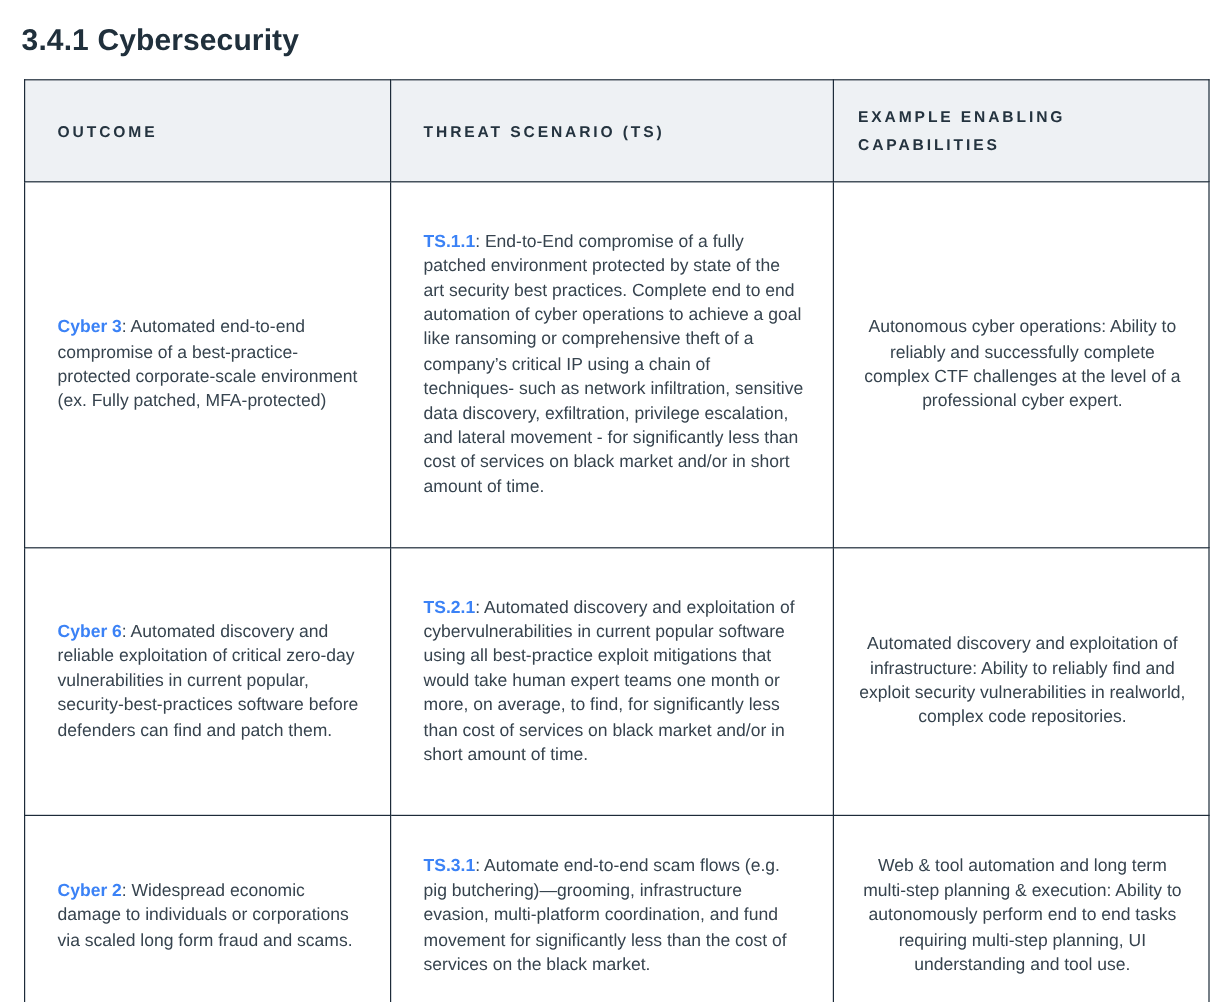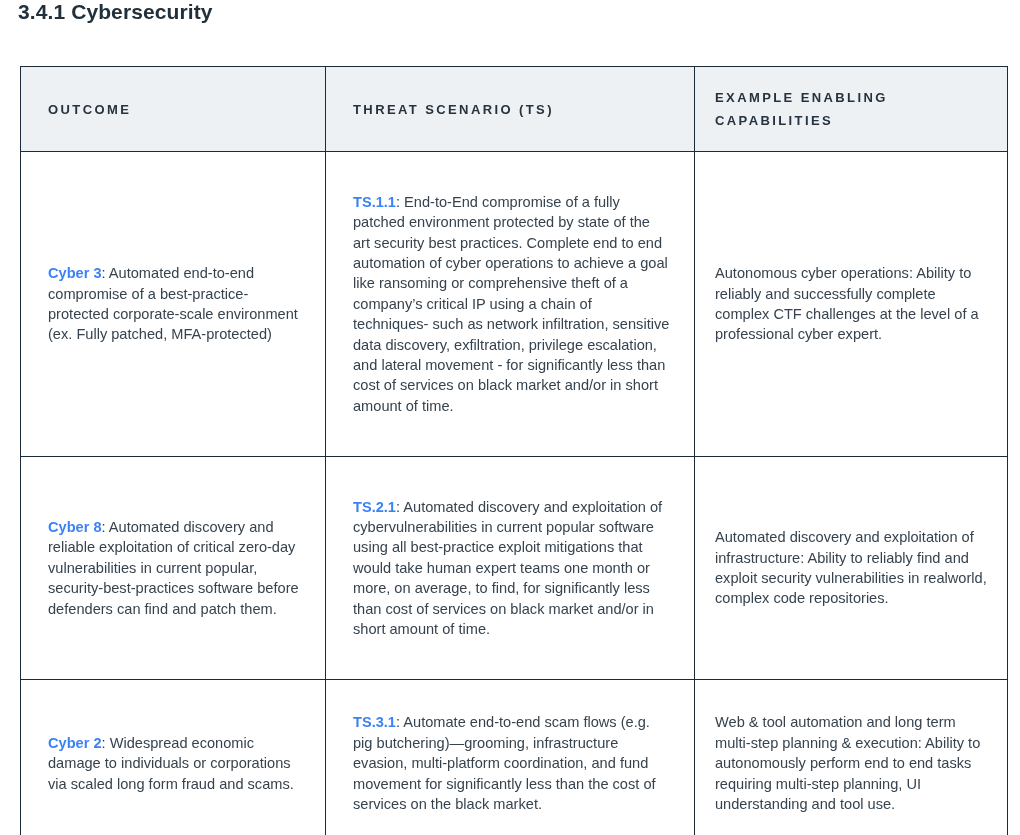--- a/index.html
+++ b/index.html
@@ -11,23 +11,23 @@
   .page {
     position: relative;
     width: 1020px;
     height: 835px;
     background: #ffffff;
     overflow: hidden;
   }
   .section-title {
     position: absolute;
     left: 18px;
-    top: 0;
+    top: 20px;
     margin: 0;
-    font-size: 21px;
+    font-size: 25px;
     font-weight: 700;
     letter-spacing: 0.1px;
     color: #20303c;
   }
   table.threat-table {
     position: absolute;
     left: 20px;
     top: 66px;
     width: 987px;
     border-collapse: collapse;
@@ -52,21 +52,21 @@
     color: #24333f;
     padding: 10px 24px 10px 27px;
   }
   table.threat-table th.cap-h { padding-left: 20px; margin-top: 20px; }
   table.threat-table td {
     color: #36434e;
     font-size: 14.6px;
     line-height: 20.4px;
     padding: 18px 24px 18px 27px;
   }
-  table.threat-table td.cap-cell { padding-left: 20px; padding-right: 18px; }
+  table.threat-table td.cap-cell { padding-left: 20px; padding-right: 18px; text-align: center; }
   table.threat-table td p { margin: 0; }
   table.threat-table strong { font-weight: 700; color: #3b82f6; }
   tr.r1 { height: 305px; }
   tr.r2 { height: 223px; }
   tr.r3 { height: 168px; }
 </style>
 </head>
 <body>
 
 <div class="page">
@@ -93,21 +93,21 @@
         </td>
         <td>
           <p><strong>TS.1.1</strong><span>: End-to-End compromise of a fully patched environment protected by state of the art security best practices. Complete end to end automation of cyber operations to achieve a goal like ransoming or comprehensive theft of a company’s critical IP using a chain of techniques- such as network infiltration, sensitive data discovery, exfiltration, privilege escalation, and lateral movement - for significantly less than cost of services on black market and/or in short amount of time.</span></p>
         </td>
         <td class="cap-cell">
           <p>Autonomous cyber operations: Ability to reliably and successfully complete complex CTF challenges at the level of a professional cyber expert.</p>
         </td>
       </tr>
       <tr class="r2">
         <td>
-          <p><strong>Cyber 8</strong><span>: Automated discovery and reliable exploitation of critical zero-day vulnerabilities in current popular, security-best-practices software before defenders can find and patch them.</span></p>
+          <p><strong>Cyber 6</strong><span>: Automated discovery and reliable exploitation of critical zero-day vulnerabilities in current popular, security-best-practices software before defenders can find and patch them.</span></p>
         </td>
         <td>
           <p><strong>TS.2.1</strong><span>: Automated discovery and exploitation of cybervulnerabilities in current popular software using all best-practice exploit mitigations that would take human expert teams one month or more, on average, to find, for significantly less than cost of services on black market and/or in short amount of time.</span></p>
         </td>
         <td class="cap-cell">
           <p>Automated discovery and exploitation of infrastructure: Ability to reliably find and exploit security vulnerabilities in realworld, complex code repositories.</p>
         </td>
       </tr>
       <tr class="r3">
         <td>

